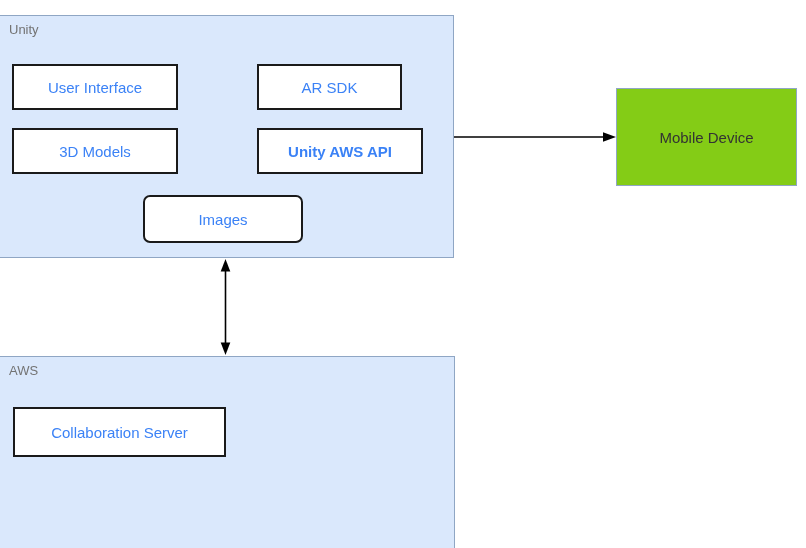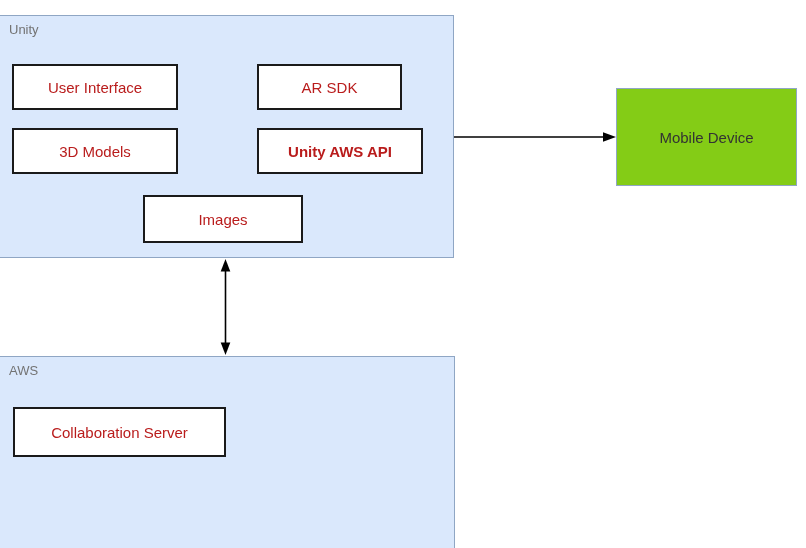--- a/index.html
+++ b/index.html
@@ -32,42 +32,42 @@
   }
   .node {
     position: absolute;
     background: #ffffff;
     border: 2px solid #1a1a1a;
     box-sizing: border-box;
     display: flex;
     align-items: center;
     justify-content: center;
     font-size: 15px;
-    color: #b91c1c;
+    color: #3b82f6;
     white-space: nowrap;
   }
   .unity-container { left: -2px; top: 15px; width: 456px; height: 243px; }
   .aws-container   { left: -2px; top: 356px; width: 457px; height: 210px; }
   .mobile-device   {
     position: absolute;
     left: 616px; top: 88px; width: 181px; height: 98px;
     background: #84cc16;
     border: 1.5px solid #8fa6c4;
     box-sizing: border-box;
     display: flex;
     align-items: center;
     justify-content: center;
     font-size: 15px;
     color: #333333;
   }
   .node-user-interface { left: 13px;  top: 48px;  width: 166px; height: 46px; }
   .node-ar-sdk         { left: 258px; top: 48px;  width: 145px; height: 46px; }
   .node-3d-models      { left: 13px;  top: 112px; width: 166px; height: 46px; }
   .node-unity-aws-api  { left: 258px; top: 112px; width: 166px; height: 46px; font-weight: bold; }
-  .node-images         { left: 144px; top: 179px; width: 160px; height: 48px; }
+  .node-images         { left: 144px; top: 179px; width: 160px; height: 48px; border-radius: 7px; }
   .node-collab-server  { left: 14px;  top: 50px;  width: 213px; height: 50px; }
   .connector-layer {
     position: absolute;
     left: 0; top: 0;
     width: 806px;
     height: 548px;
     pointer-events: none;
   }
 </style>
 </head>

